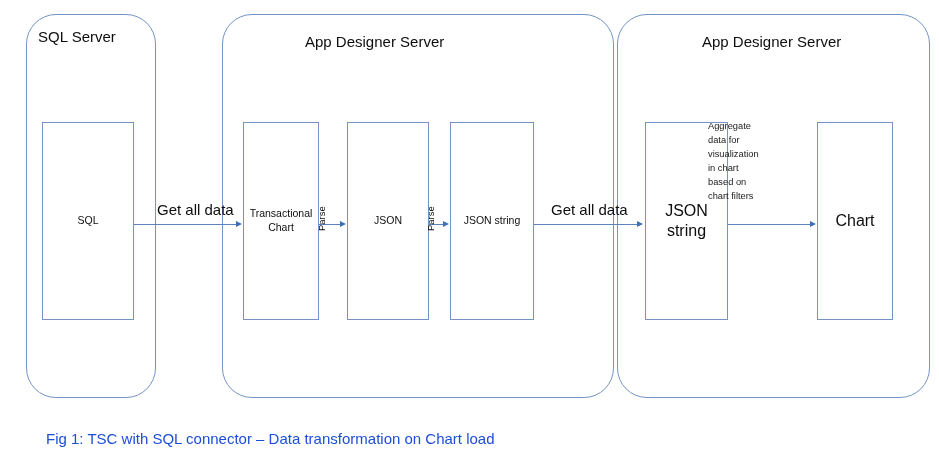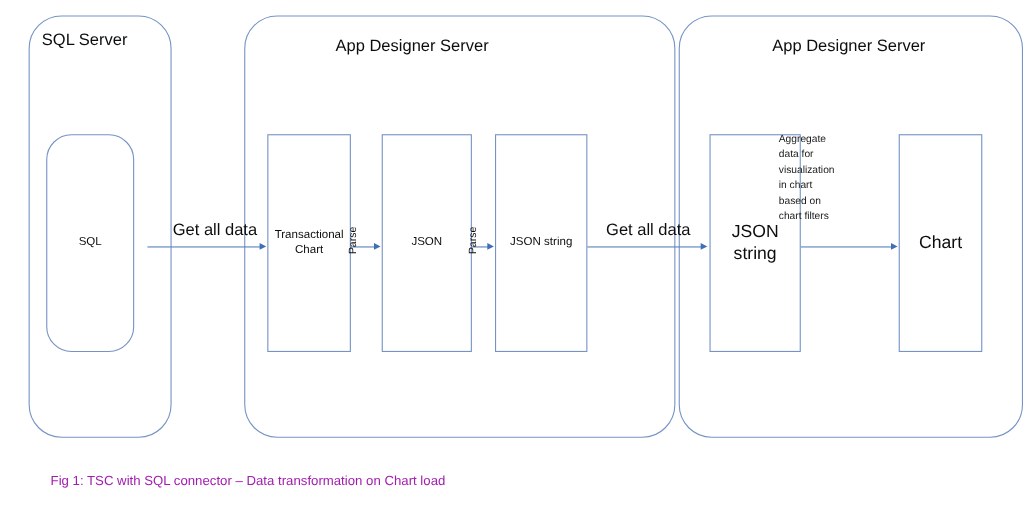--- a/index.html
+++ b/index.html
@@ -27,31 +27,31 @@
              border-top:3.6px solid transparent;border-bottom:3.6px solid transparent;
              border-left:6.4px solid #3f6fb5;}
 
   .conn-label{position:absolute;font-size:15px;color:#0d0d0d;white-space:nowrap;}
   .conn-label.vert{transform:rotate(-90deg);transform-origin:left bottom;
                    font-size:9.5px;}
 
   .note{position:absolute;font-size:9.3px;line-height:1.5;color:#1a1a1a;
         width:66px;white-space:pre-line;}
 
-  .caption{position:absolute;font-size:12px;color:#a21caf;white-space:nowrap;}
+  .caption{position:absolute;font-size:15px;color:#1d4ed8;white-space:nowrap;}
 </style>
 </head>
 <body>
 
 <div class="stage">
 
   <div class="zone" style="left:26px;top:14px;width:130px;height:384px;"></div>
   <div class="zone-title" style="left:38px;top:28px;">SQL Server</div>
 
-  <div class="box" style="left:42px;top:122px;width:80px;height:198px;border-radius:23px;">
+  <div class="box" style="left:42px;top:122px;width:92px;height:198px;">
     <span class="box-label">SQL</span>
   </div>
 
   <div class="zone" style="left:222px;top:14px;width:392px;height:384px;"></div>
   <div class="zone-title" style="left:305px;top:33px;">App Designer Server</div>
 
   <div class="box" style="left:243px;top:122px;width:76px;height:198px;">
     <span class="box-label">Transactional Chart</span>
   </div>
 

